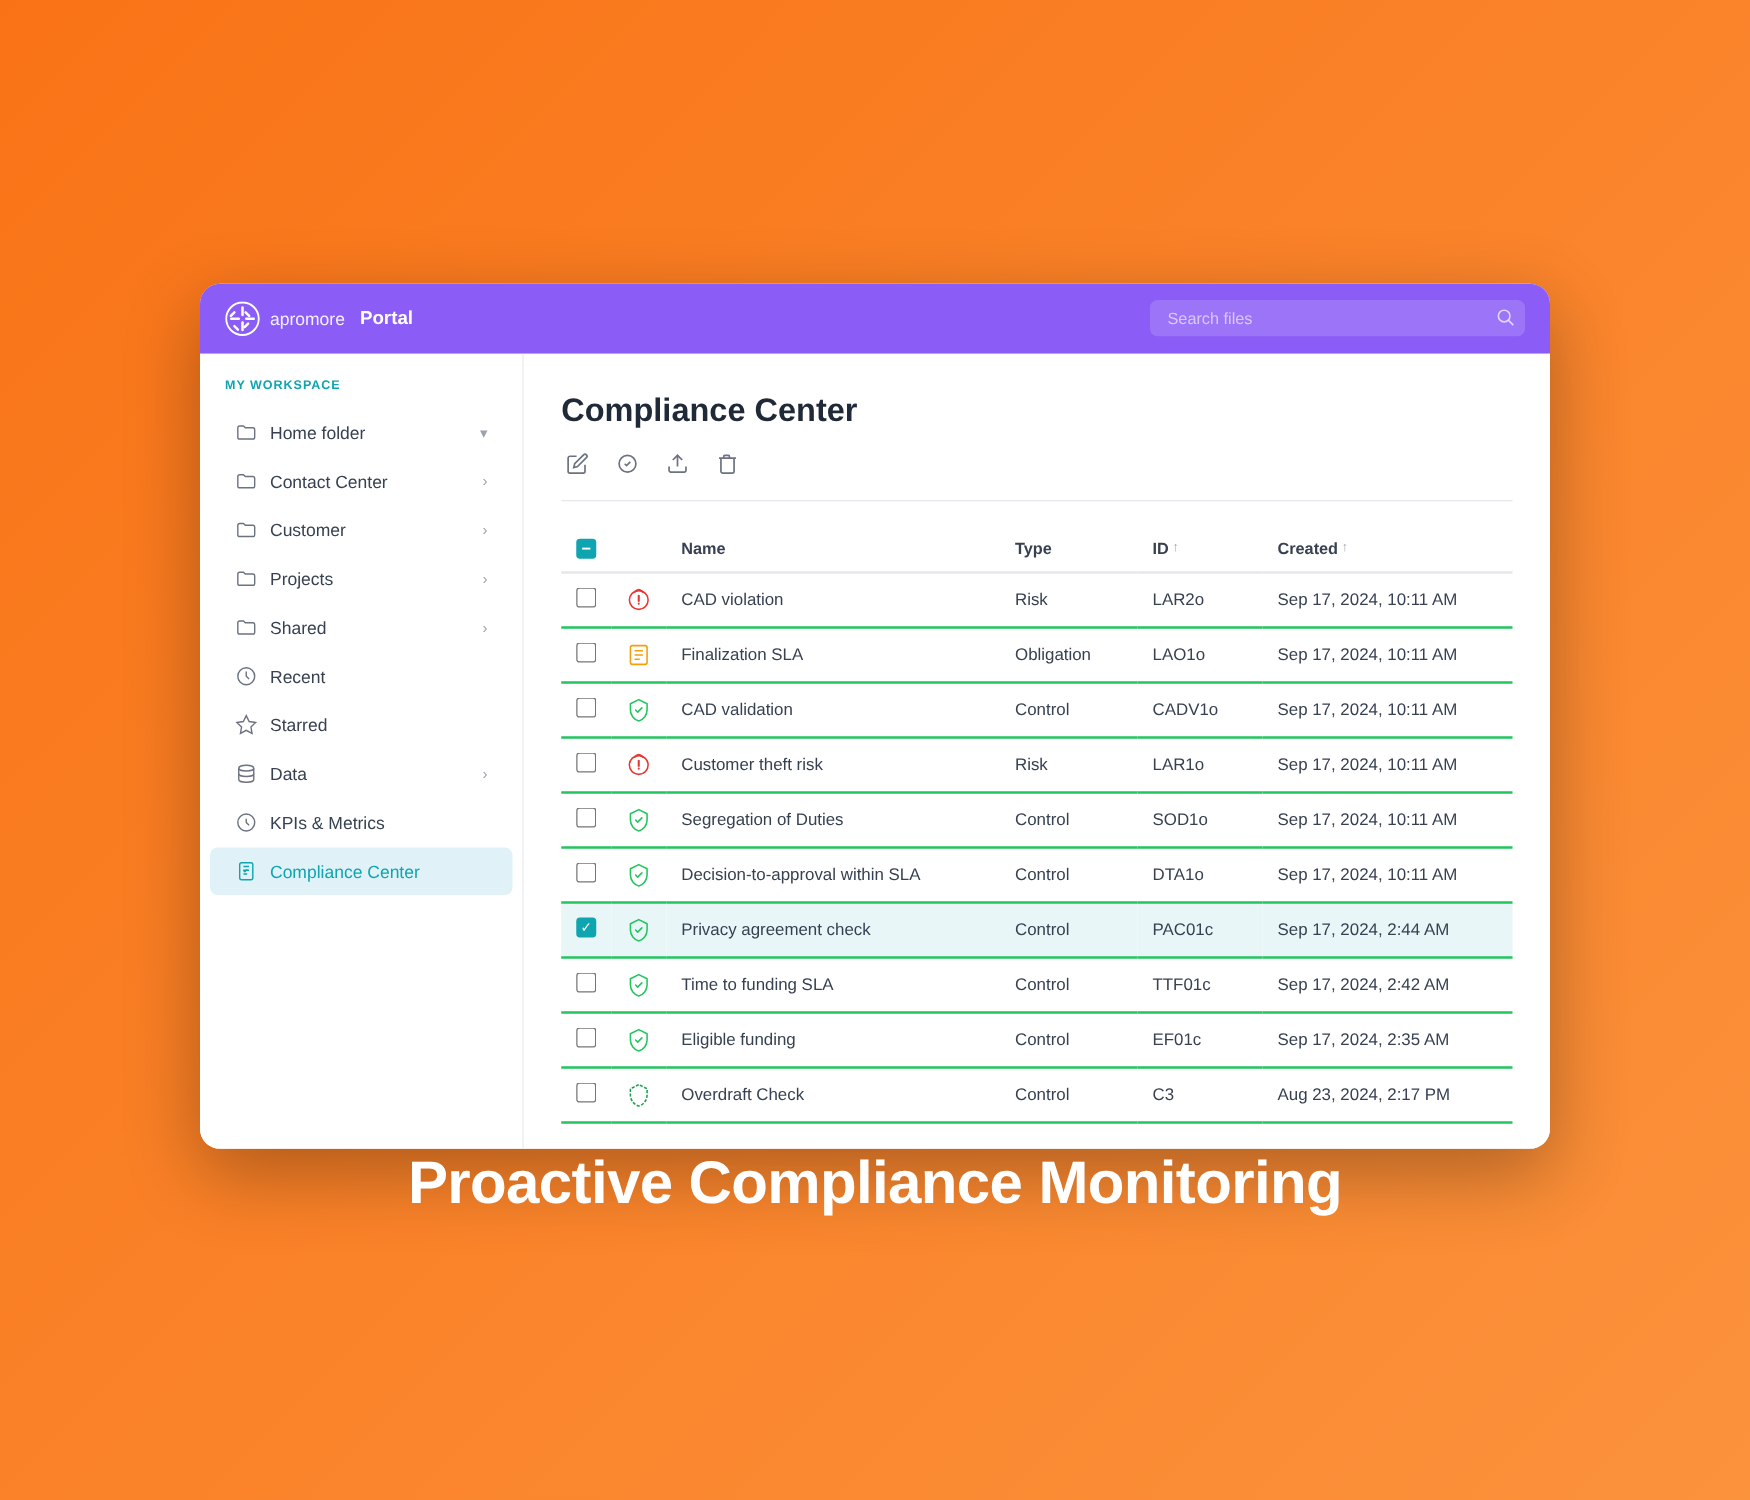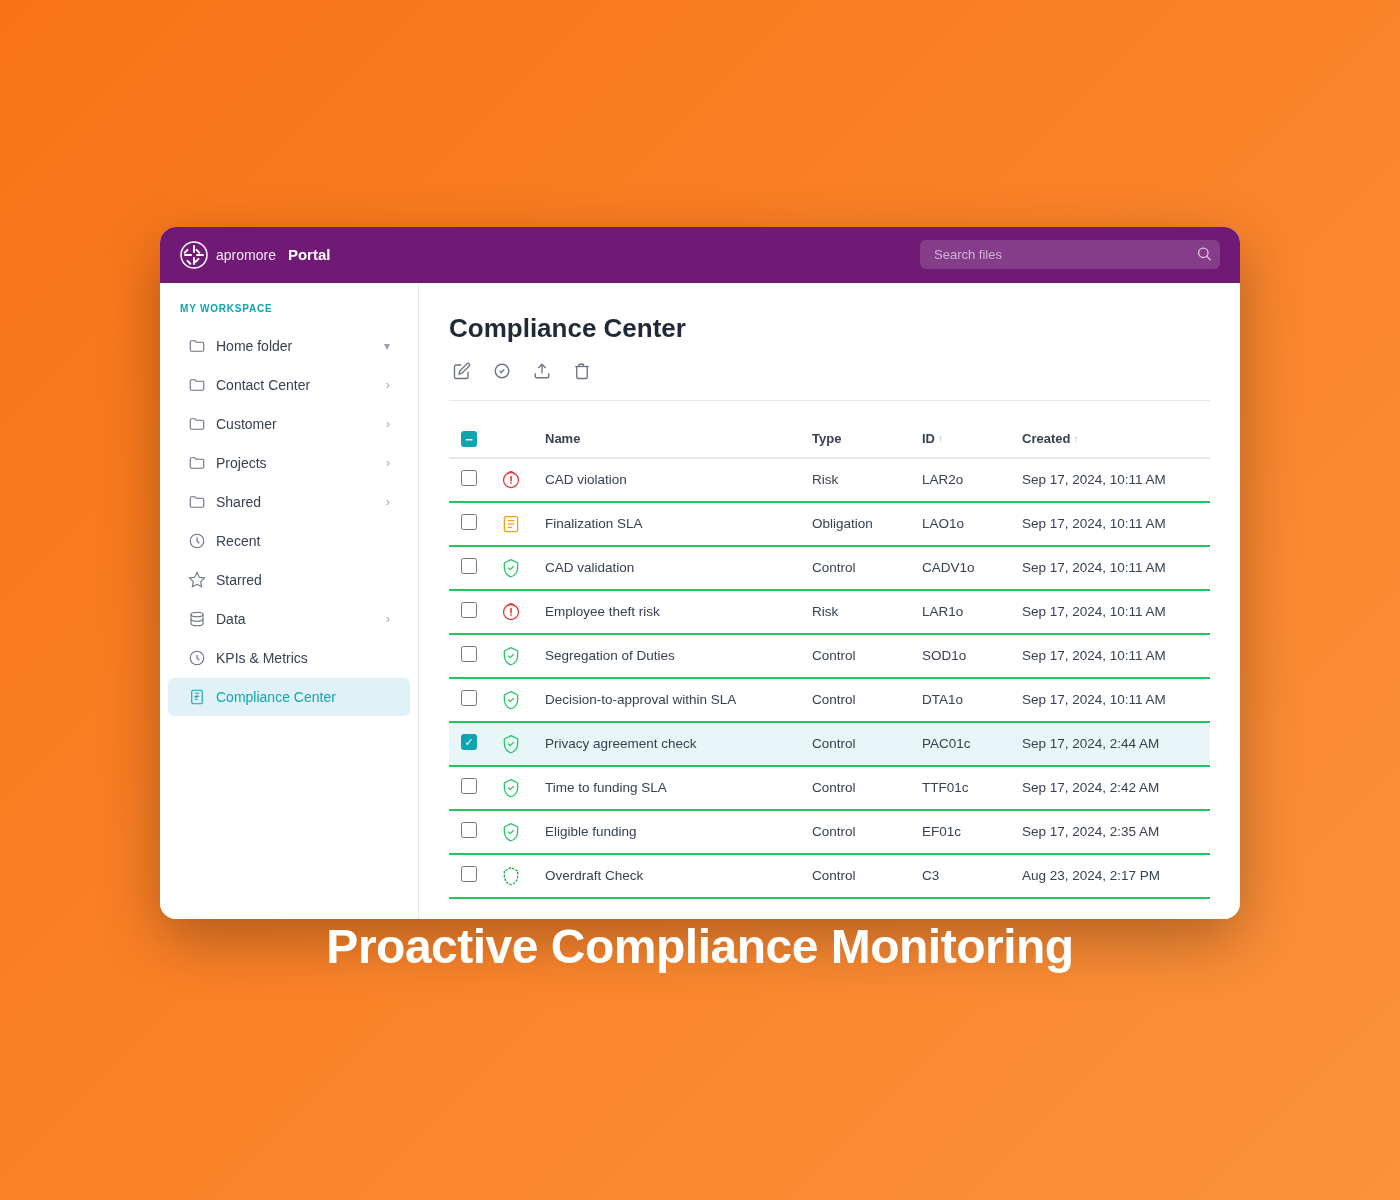--- a/index.html
+++ b/index.html
@@ -18,21 +18,21 @@
     .app-window {
       background: white;
       border-radius: 16px;
       overflow: hidden;
       width: 1080px;
       box-shadow: 0 20px 60px rgba(0,0,0,0.3);
     }
 
     
     .topbar {
-      background: #701a75;
+      background: #8b5cf6;
       height: 56px;
       display: flex;
       align-items: center;
       padding: 0 20px;
       gap: 14px;
     }
     .topbar-logo {
       display: flex;
       align-items: center;
       gap: 8px;
@@ -494,21 +494,21 @@
               <td>
                 <div class="type-icon">
                   <svg width="20" height="20" viewBox="0 0 24 24" fill="none">
       <circle cx="12" cy="12" r="9" fill="none" stroke="#e53935" stroke-width="1.5"></circle>
       <path d="M12 8v5" stroke="#e53935" stroke-width="2" stroke-linecap="round"></path>
       <circle cx="12" cy="15.5" r="1" fill="#e53935"></circle>
       <path d="M8 4.5 C8 4.5 10 2 12 2 C14 2 16 4.5 16 4.5" stroke="#e53935" stroke-width="1.5" fill="none" stroke-linecap="round"></path>
     </svg>
                 </div>
               </td>
-              <td>Employee theft risk</td>
+              <td>Customer theft risk</td>
               <td>Risk</td>
               <td>LAR1o</td>
               <td>Sep 17, 2024, 10:11 AM</td>
             </tr>
             <tr>
               <td><input type="checkbox" class="row-check" style=""></td>
               <td>
                 <div class="type-icon">
                   <svg width="20" height="20" viewBox="0 0 24 24" fill="none">
       <path d="M12 2L4 6v6c0 5 3.5 9.5 8 10.5C16.5 21.5 20 17 20 12V6L12 2z" fill="none" stroke="#22c55e" stroke-width="1.5" stroke-linejoin="round"></path>

